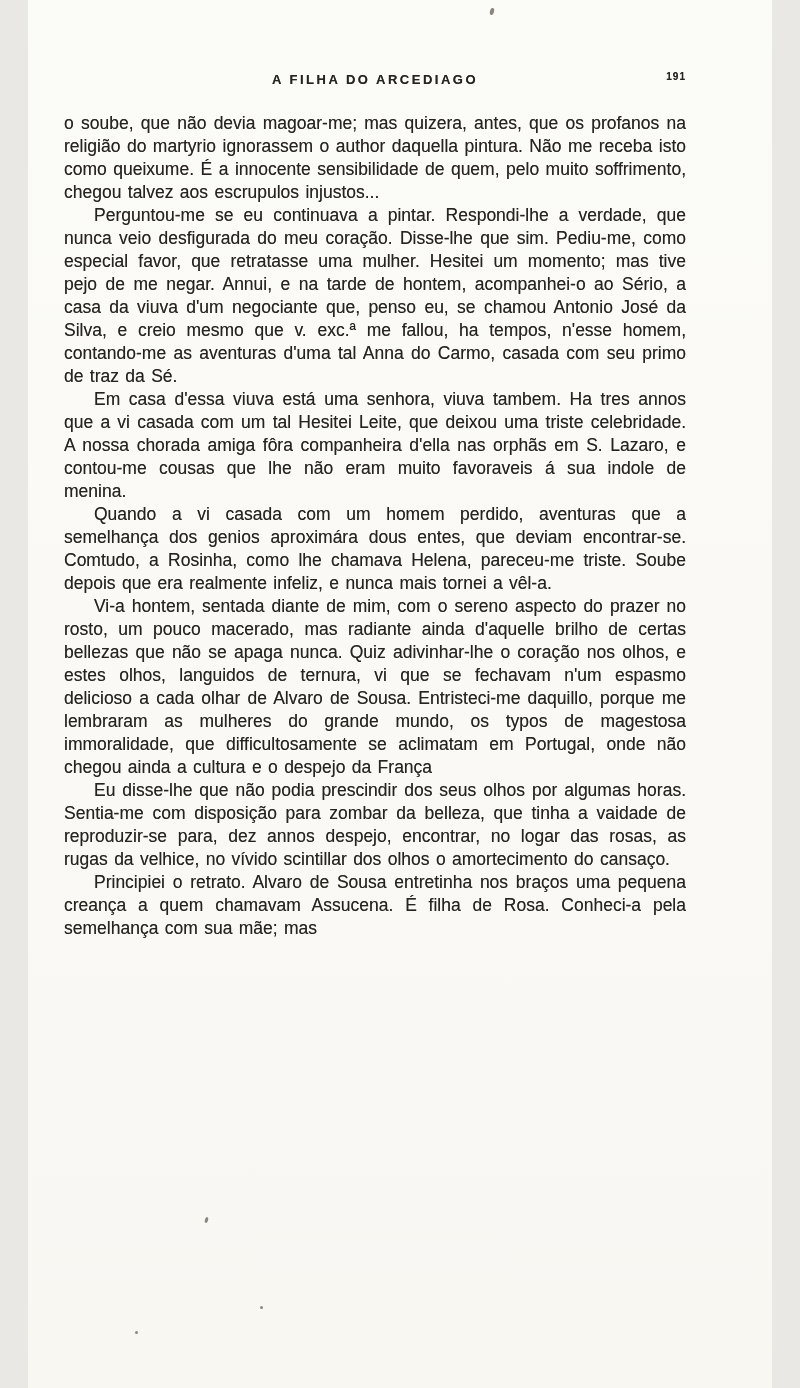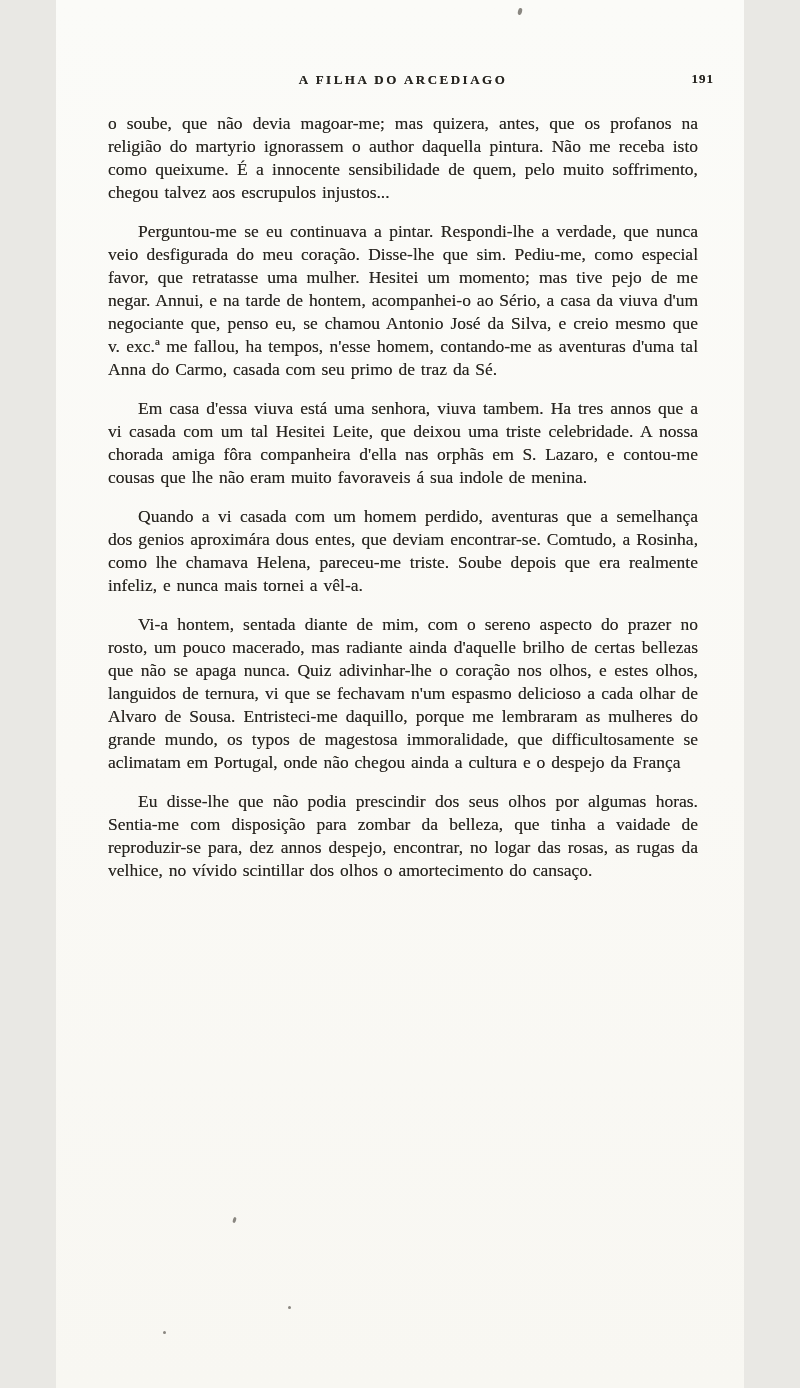--- a/index.html
+++ b/index.html
@@ -2,27 +2,27 @@
 <html lang="pt"><head>
 <meta charset="utf-8">
 <style>
   html, body {
     margin: 0;
     padding: 0;
     background: #e9e8e4;
   }
   .page {
     position: relative;
-    width: 688px;
+    width: 744px;
     height: 1388px;
     margin: 0 auto;
     background: #fafaf6;
     background-image: linear-gradient(180deg, #fbfbf8 0%, #faf9f5 55%, #f8f7f2 100%);
     overflow: hidden;
-    font-family: Liberation Serif, serif;
+    font-family: Liberation Sans, sans-serif;
     color: #24221e;
   }
   .content {
     position: absolute;
     left: 36px;
     top: 72px;
     width: 622px;
   }
   .running-head {
     position: relative;
@@ -32,25 +32,25 @@
     font-size: 13px;
     font-weight: bold;
     letter-spacing: 2.5px;
     color: #26241f;
     text-shadow: 0 0 0.5px rgba(20,18,14,0.55);
   }
   .page-num {
     position: absolute;
     right: 0;
     top: -1px;
-    font-size: 13px;
+    font-size: 10px;
     letter-spacing: 1px;
   }
   .body-text p {
-    margin: 16px;
+    margin: 0;
     text-align: justify;
     text-indent: 30px;
     font-size: 17.5px;
     line-height: 23px;
     word-spacing: 1.5px;
     color: #27241f;
     text-shadow: 0 0 0.4px rgba(25,22,17,0.5);
   }
   .body-text p.no-indent {
     text-indent: 0;
@@ -84,16 +84,17 @@
       <span class="page-num">191</span>
     </div>
 
     <div class="body-text">
       <p class="no-indent">o soube, que não devia magoar-me; mas quizera, antes, que os profanos na religião do martyrio ignorassem o author daquella pintura. Não me receba isto como queixume. É a innocente sensibilidade de quem, pelo muito soffrimento, chegou talvez aos escrupulos injustos...</p>
       <p>Perguntou-me se eu continuava a pintar. Respondi-lhe a verdade, que nunca veio desfigurada do meu coração. Disse-lhe que sim. Pediu-me, como especial favor, que retratasse uma mulher. Hesitei um momento; mas tive pejo de me negar. Annui, e na tarde de hontem, acompanhei-o ao Sério, a casa da viuva d'um negociante que, penso eu, se chamou Antonio José da Silva, e creio mesmo que v. exc.ª me fallou, ha tempos, n'esse homem, contando-me as aventuras d'uma tal Anna do Carmo, casada com seu primo de traz da Sé.</p>
       <p>Em casa d'essa viuva está uma senhora, viuva tambem. Ha tres annos que a vi casada com um tal Hesitei Leite, que deixou uma triste celebridade. A nossa chorada amiga fôra companheira d'ella nas orphãs em S. Lazaro, e contou-me cousas que lhe não eram muito favoraveis á sua indole de menina.</p>
       <p>Quando a vi casada com um homem perdido, aventuras que a semelhança dos genios aproximára dous entes, que deviam encontrar-se. Comtudo, a Rosinha, como lhe chamava Helena, pareceu-me triste. Soube depois que era realmente infeliz, e nunca mais tornei a vêl-a.</p>
       <p>Vi-a hontem, sentada diante de mim, com o sereno aspecto do prazer no rosto, um pouco macerado, mas radiante ainda d'aquelle brilho de certas bellezas que não se apaga nunca. Quiz adivinhar-lhe o coração nos olhos, e estes olhos, languidos de ternura, vi que se fechavam n'um espasmo delicioso a cada olhar de Alvaro de Sousa. Entristeci-me daquillo, porque me lembraram as mulheres do grande mundo, os typos de magestosa immoralidade, que difficultosamente se aclimatam em Portugal, onde não chegou ainda a cultura e o despejo da França</p>
       <p>Eu disse-lhe que não podia prescindir dos seus olhos por algumas horas. Sentia-me com disposição para zombar da belleza, que tinha a vaidade de reproduzir-se para, dez annos despejo, encontrar, no logar das rosas, as rugas da velhice, no vívido scintillar dos olhos o amortecimento do cansaço.</p>
+      <p>Principiei o retrato. Alvaro de Sousa entretinha nos braços uma pequena creança a quem chamavam Assucena. É filha de Rosa. Conheci-a pela semelhança com sua mãe; mas</p>
     </div>
 
   </div>
 </div>
 
 </body></html>

